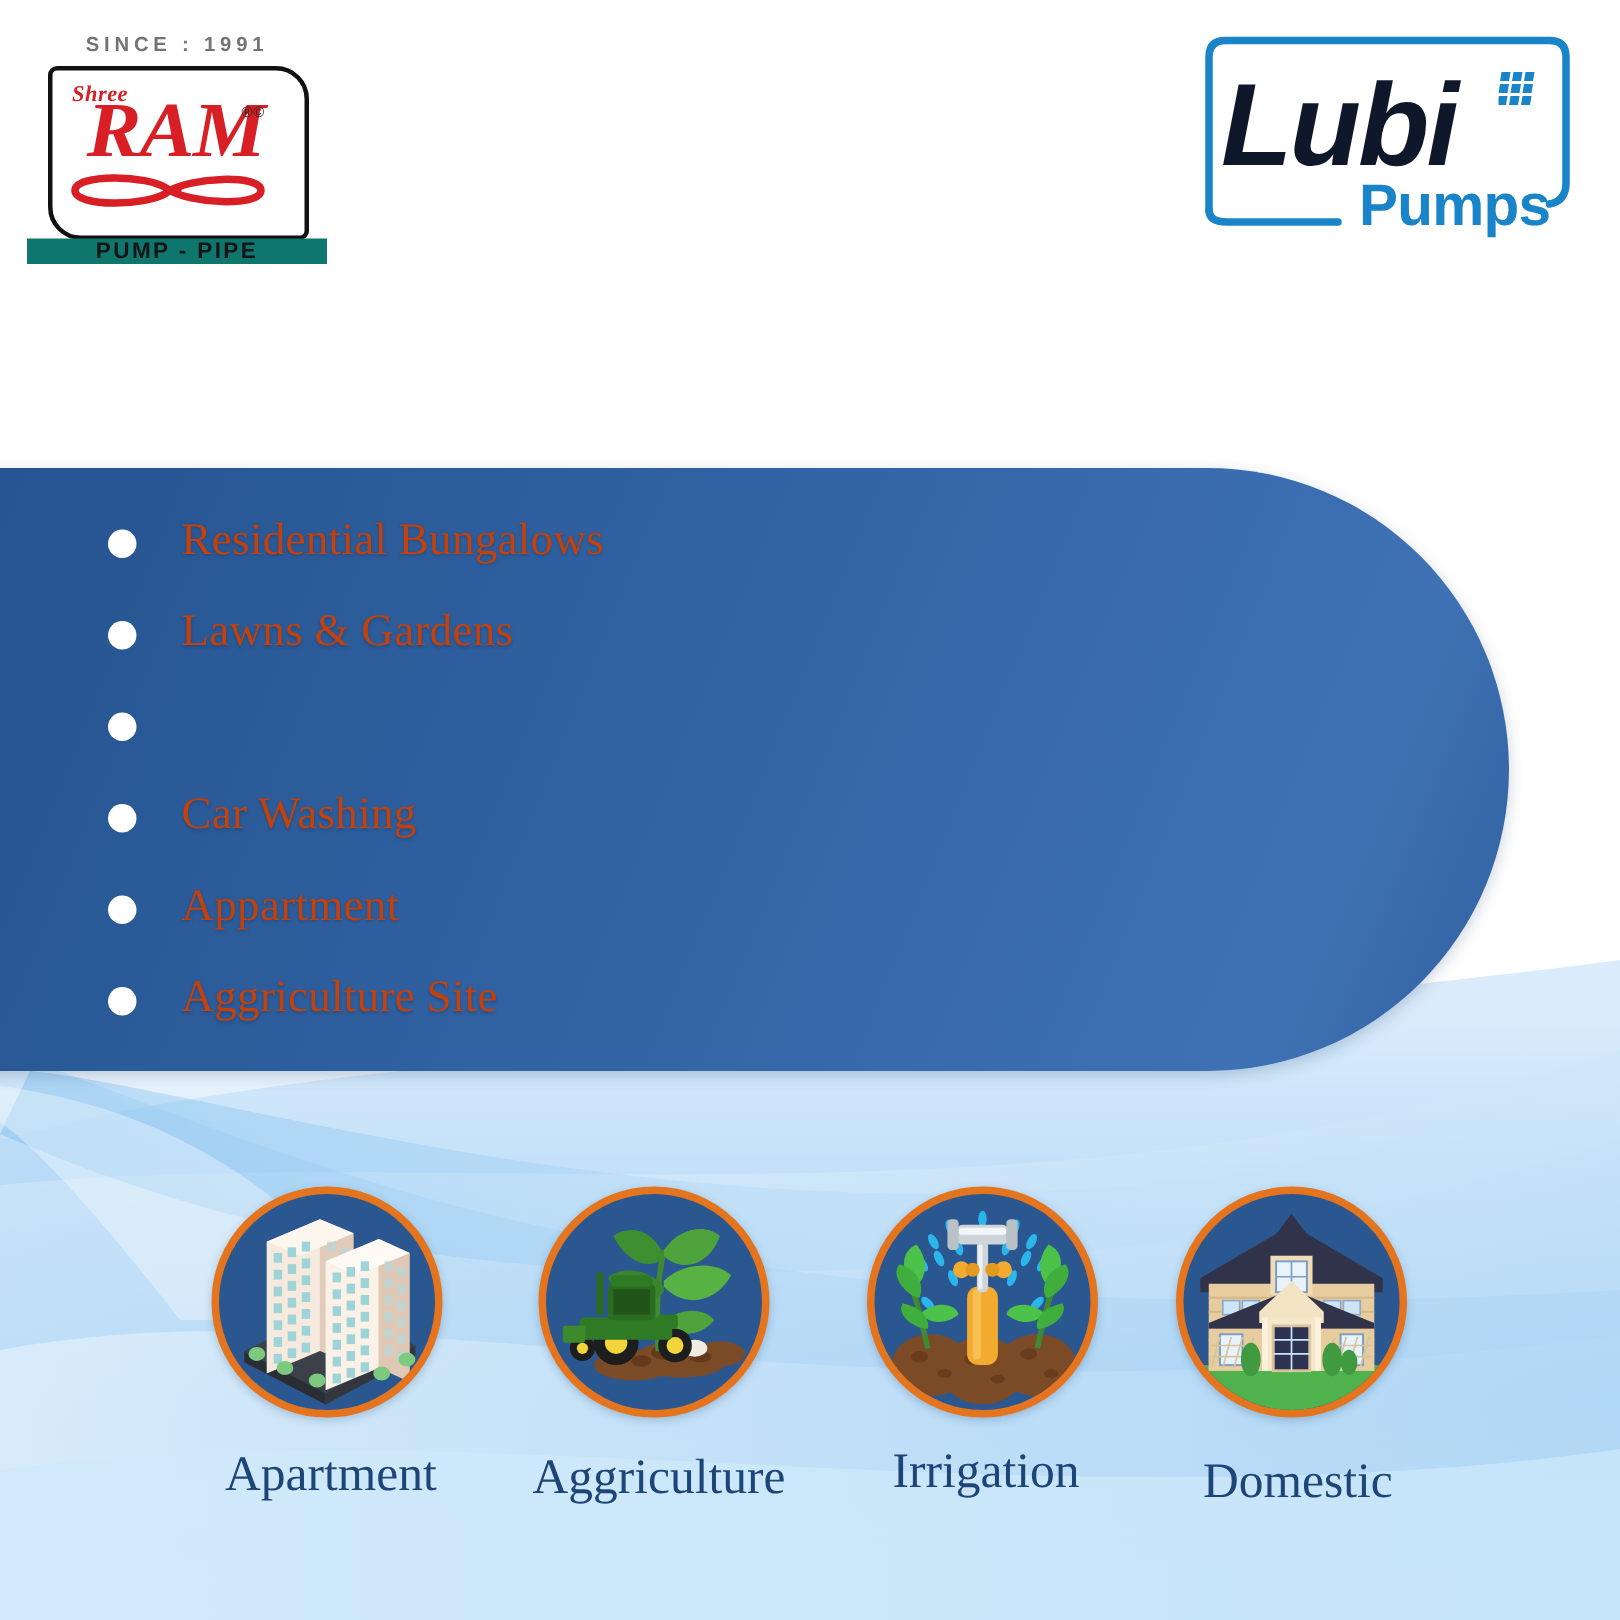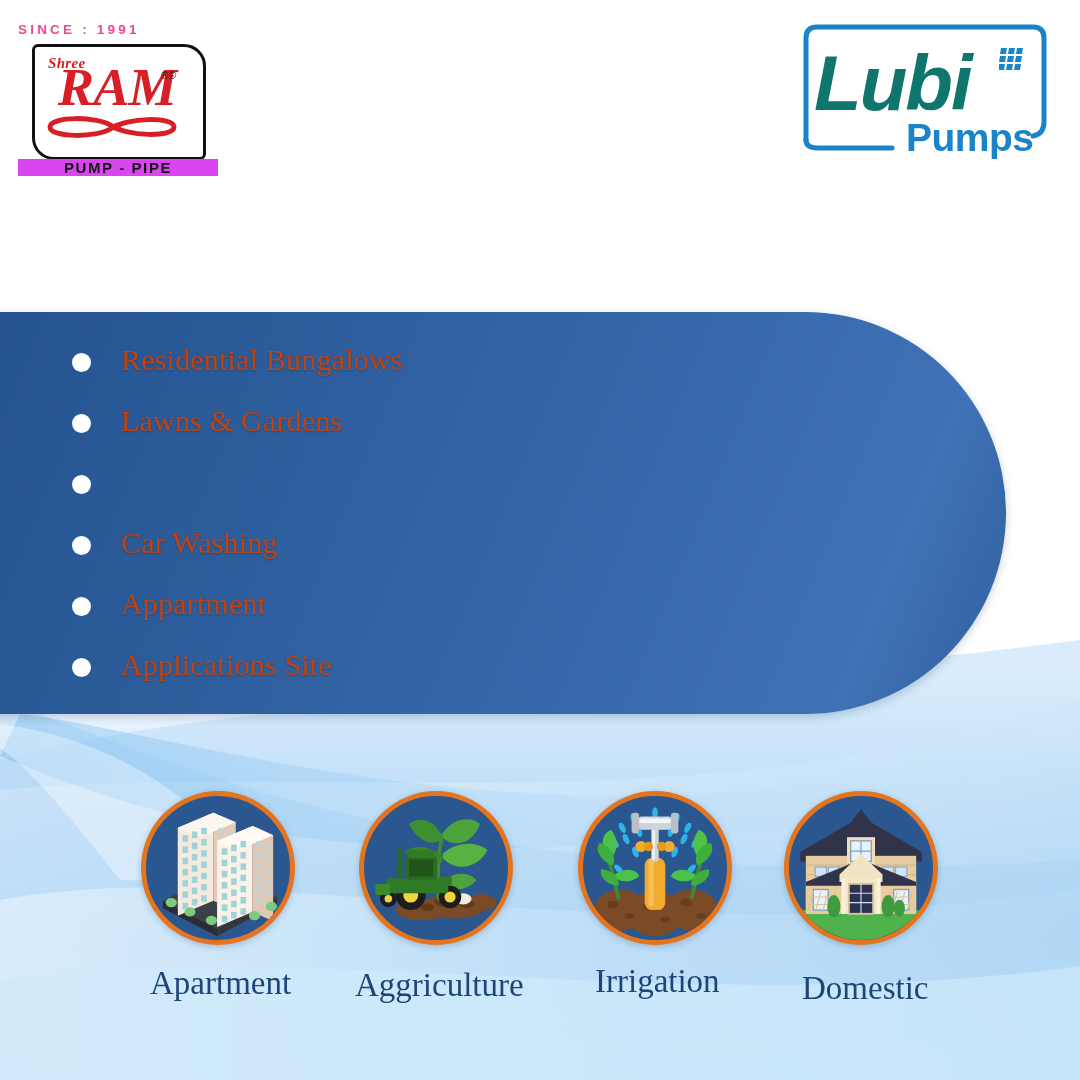--- a/index.html
+++ b/index.html
@@ -11,41 +11,41 @@
   }
   #poster{position:relative;width:1080px;height:1080px;overflow:hidden;background:#fff;}
 
   
   .bg-base{position:absolute;left:0;top:0;width:1080px;height:1080px;
     background:linear-gradient(180deg,#ffffff 0%,#ffffff 62%,#cfe6fa 72%,#a8d4f5 86%,#cfe8fb 100%);}
   .bg-waves{position:absolute;left:0;top:0;width:1080px;height:1080px;}
 
   
   .ram-logo{position:absolute;left:18px;top:22px;width:200px;height:150px;}
-  .since-txt{position:absolute;left:0;top:0;width:200px;
+  .since-txt{position:absolute;left:0;top:0;width:200px;text-align:center;
     font-family:"Liberation Sans",sans-serif;font-size:13.5px;font-weight:700;
-    letter-spacing:3.2px;color:#ec4899;}
+    letter-spacing:3.2px;color:#737373;}
   .ram-box{position:absolute;left:14px;top:22px;width:174px;height:116px;
     border:3.5px solid #111;border-radius:6px 22px 6px 22px;background:#fff;box-sizing:border-box;}
   .ram-shree{position:absolute;left:30px;top:33px;font-family:"Liberation Serif",serif;
     font-size:15px;font-weight:700;font-style:italic;color:#d81f26;letter-spacing:.3px;text-align:center;}
   .ram-word{position:absolute;left:24px;top:40px;width:150px;text-align:center;
     font-family:"Liberation Serif",serif;font-weight:700;font-style:italic;
     font-size:52px;line-height:52px;color:#d81f26;letter-spacing:-1px;
     transform:scaleX(1.05);}
   .ram-reg{position:absolute;left:143px;top:48px;font-family:"Liberation Sans",sans-serif;
     font-size:10px;color:#222;letter-spacing:.5px;}
   .ram-swirl{position:absolute;left:28px;top:92px;width:142px;height:26px;}
   .ram-pp{position:absolute;left:0;top:137px;width:200px;text-align:center;
     font-family:"Liberation Sans",sans-serif;font-size:15px;font-weight:700;
-    letter-spacing:1.6px;color:#151515;background:#d946ef;}
+    letter-spacing:1.6px;color:#151515;background:#0f766e;}
 
   .lubi-logo{position:absolute;left:788px;top:22px;width:268px;height:140px;}
   .lubi-word{position:absolute;left:26px;top:22px;font-family:"Liberation Sans",sans-serif;
-    font-size:78px;line-height:78px;font-weight:700;font-style:italic;color:#0f766e;
+    font-size:78px;line-height:78px;font-weight:700;font-style:italic;color:#0f172a;
     letter-spacing:-2px;}
   .lubi-dot{position:absolute;left:211px;top:24px;width:30px;height:26px;}
   .lubi-pumps{position:absolute;left:118px;top:96px;font-family:"Liberation Sans",sans-serif;
     font-size:39px;line-height:39px;font-weight:700;color:#1a84c8;letter-spacing:-.5px;}
 
   
   .title{position:absolute;left:28px;top:216px;
     font-family:"Liberation Serif",serif;font-weight:700;font-size:82px;line-height:88px;
     color:#2259a0;letter-spacing:-1px;}
 
@@ -152,21 +152,21 @@
     <div class="li">
       <span class="bullet"></span>
       <span class="txt">Car Washing</span>
     </div>
     <div class="li">
       <span class="bullet"></span>
       <span class="txt">Appartment</span>
     </div>
     <div class="li">
       <span class="bullet"></span>
-      <span class="txt">Applications Site</span>
+      <span class="txt">Aggriculture Site</span>
     </div>
   </div>
 
   <div class="circle" style="left:141px;top:791px;">
     <svg viewBox="0 0 154 154" style="width:144px;height:144px;">
       <polygon points="18,112 76,142 140,108 82,80" fill="#3c4048"></polygon>
       <polygon points="18,112 18,120 76,150 76,142" fill="#2a2d33"></polygon>
       <polygon points="76,142 76,150 140,116 140,108" fill="#33363d"></polygon>
       <g>
         <polygon points="34,34 72,18 72,112 34,128" fill="#f6e9dd"></polygon>

